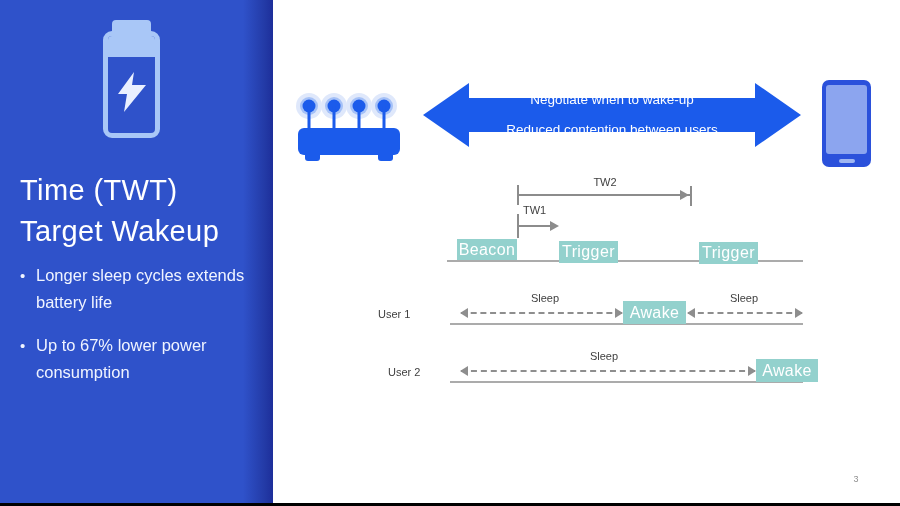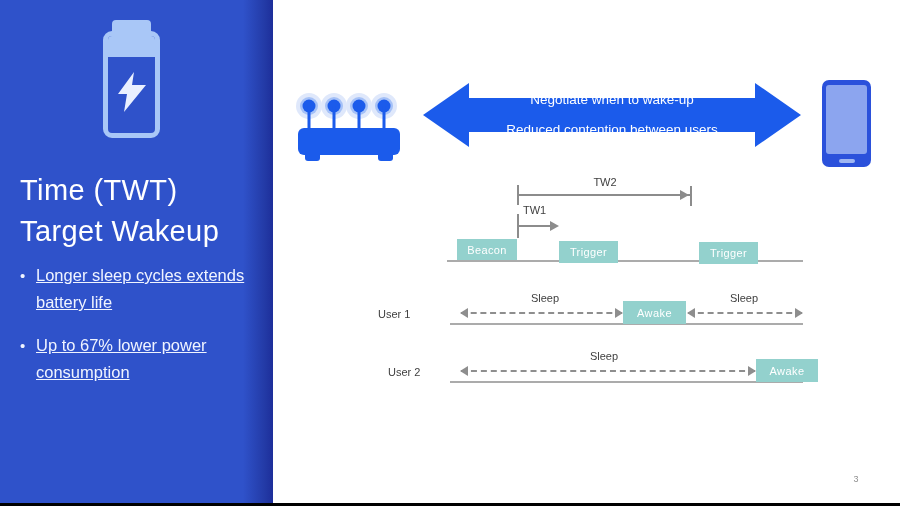--- a/index.html
+++ b/index.html
@@ -16,21 +16,21 @@
   .battery-cap { position:absolute; left:9px; top:0; width:39px; height:14px; background:#A9C7F7; border-radius:4px 4px 0 0; }
   .battery-body { position:absolute; left:0; top:11px; width:57px; height:107px; border:5px solid #A9C7F7; border-radius:9px; overflow:hidden; }
   .battery-fill { width:100%; height:21px; background:#A9C7F7; }
   .battery-bolt { position:absolute; left:15px; top:52px; }
 
   .side-title { position:absolute; left:20px; top:170px; width:250px; color:#FFFFFF;
     font-size:29px; line-height:41px; font-weight:400; letter-spacing:0.4px; }
 
   .side-bullets { position:absolute; left:20px; top:262px; width:238px; list-style:none;
     color:#F0F4FF; font-size:16.5px; line-height:27px; }
-  .side-bullets li { padding-left:16px; position:relative; margin-bottom:16px;text-decoration:underline; }
+  .side-bullets li { padding-left:16px; position:relative; margin-bottom:16px; }
   .side-bullets li::before { content:"•"; position:absolute; left:0; top:0; font-size:15px; }
 
   
   .router-icon { position:absolute; left:293px; top:87px; }
   .banner-arrow { position:absolute; left:423px; top:83px; }
   .banner-text { position:absolute; left:423px; top:83px; width:378px; height:64px;
     display:flex; flex-direction:column; align-items:center; justify-content:center;
     color:#FFFFFF; font-size:13.5px; line-height:16.5px; text-align:center;gap:13px; }
   .phone { position:absolute; left:822px; top:80px; width:49px; height:87px; background:#2B51DB; border-radius:7px; }
   .phone-screen { position:absolute; left:4px; top:5px; right:4px; bottom:13px; background:#8CA5EF; border-radius:3px; }
@@ -38,21 +38,21 @@
 
   
   .dlabel { position:absolute; color:#3F3F3F; font-size:11px; white-space:nowrap; }
   .dlabel.center { text-align:center; }
   .gline { position:absolute; height:2px; background:#ABABAB; }
   .gtick { position:absolute; width:2px; background:#8C8C8C; }
   .span-line { position:absolute; height:2px; background:#8C8C8C; }
   .tri-right { position:absolute; width:0; height:0;
     border-top:5px solid transparent; border-bottom:5px solid transparent; border-left:9px solid #8C8C8C; }
 
-  .tbox { position:absolute; background:#93D1CD; color:#FFFFFF; font-size:11px; letter-spacing:0.4px;
+  .tbox { position:absolute; background:#93D1CD; color:#FFFFFF; font-size:16px; letter-spacing:0.4px;
     display:flex; align-items:center; justify-content:center; }
 
   .darrow { position:absolute; height:0; border-top:2px dashed #8E8E8E; }
   .darrow::before, .darrow::after { content:""; position:absolute; top:-6px; width:0; height:0;
     border-top:5px solid transparent; border-bottom:5px solid transparent; }
   .darrow::before { left:-1px; border-right:8px solid #8E8E8E; }
   .darrow::after  { right:-1px; border-left:8px solid #8E8E8E; }
 
   .page-num { position:absolute; left:846px; top:474px; width:20px; text-align:center; color:#909090; font-size:9px; }
 </style>

